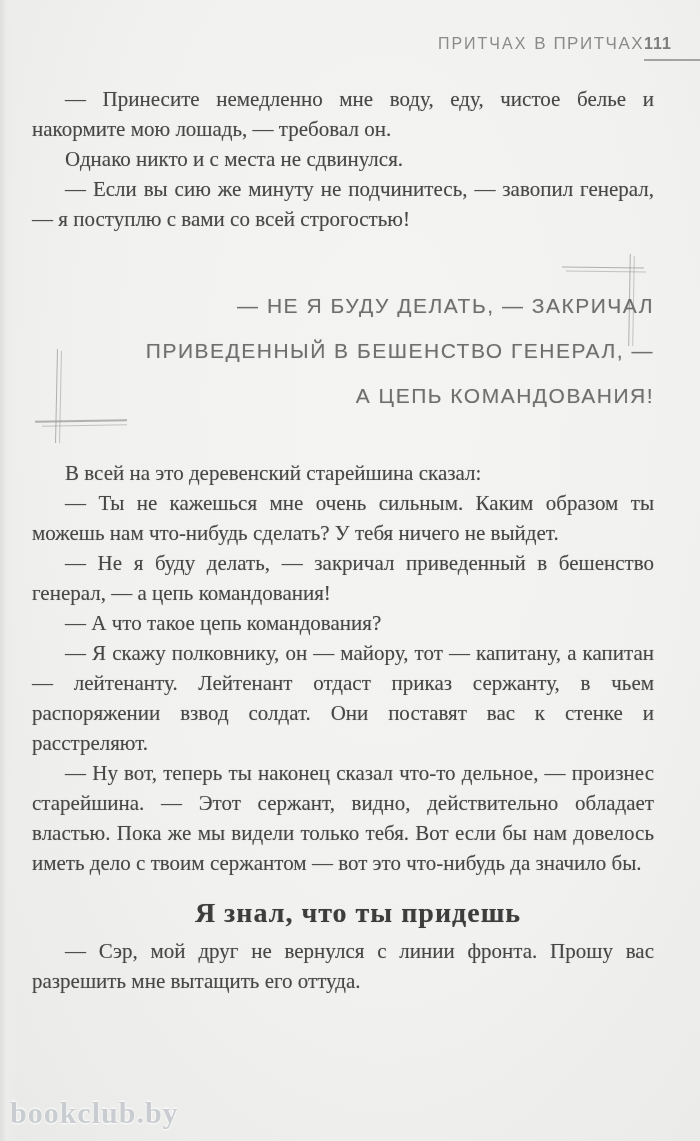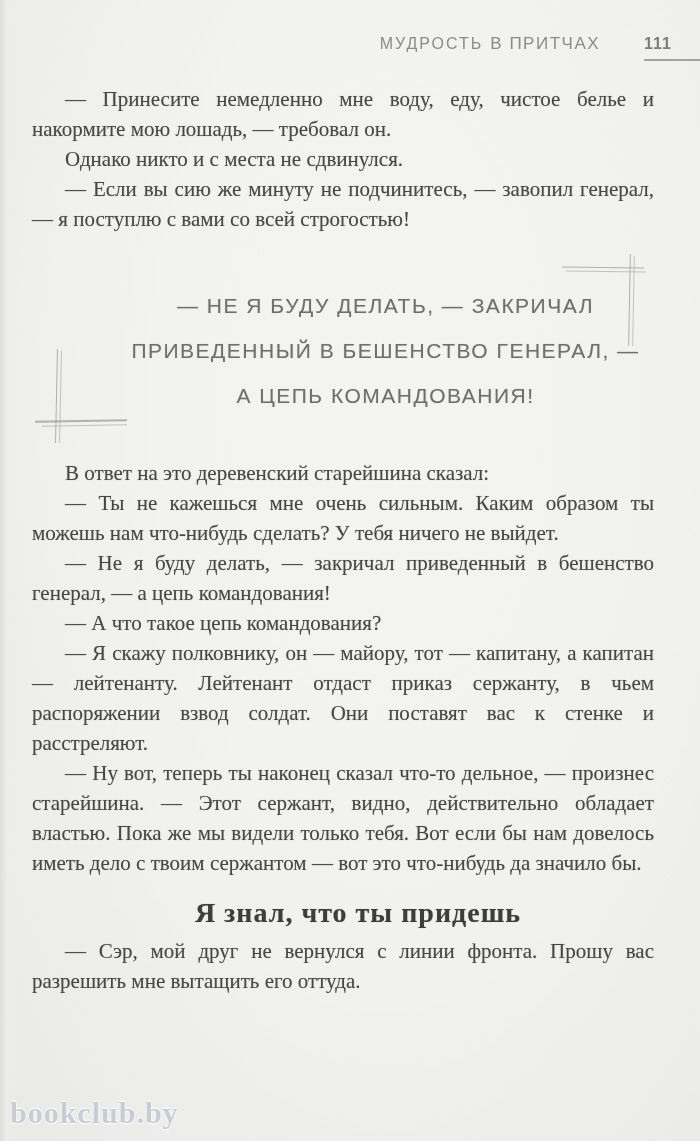--- a/index.html
+++ b/index.html
@@ -20,21 +20,21 @@
   .header{
     position:absolute;top:34px;left:0;right:28px;
     display:flex;justify-content:flex-end;align-items:baseline;
     font-family:"Liberation Sans", sans-serif;
     color:#8b8b8b;
   }
   .running-title{font-size:16px;letter-spacing:2px;}
   .running-sub{font-size:17px;letter-spacing:1.5px;margin-left:7px;}
   .page-number{
     font-size:16px;font-weight:bold;color:#7d7d7d;
-    margin-left:44px;letter-spacing:1px;
+    letter-spacing:1px;
   }
   .header-rule{
     position:absolute;top:59px;left:644px;right:0;height:2px;
     background:#a3a3a3;
   }
   
   .body-col{
     position:absolute;left:32px;top:84px;width:622px;
     font-size:21px;line-height:30px;
     text-align:justify;
@@ -42,21 +42,21 @@
     text-shadow:0 0 1px rgba(80,80,80,.35);
   }
   .body-col p{margin:0;text-indent:33px;}
   
   .pull-quote{
     margin:49px 0 40px 85px;
     font-family:"Liberation Sans", sans-serif;
     font-size:21px;line-height:45px;
     letter-spacing:1.5px;
     color:#6f6f6f;
-    text-align:center;text-indent:0;
+    text-align:right;text-indent:0;
     text-shadow:0 0 1px rgba(110,110,110,.3);
     font-weight:normal;
   }
   .pull-quote div{text-indent:0;}
   
   .section-heading{
     margin:18px 0 6px 0;
     font-size:28px;line-height:34px;
     font-weight:bold;color:#3d3d3d;
     text-align:center;text-indent:30px;
@@ -74,21 +74,21 @@
     text-shadow:0 1px 2px #ffffff, 0 -1px 2px #ffffff;
     letter-spacing:1px;
   }
 </style>
 </head>
 <body>
 
 <div class="page">
 
   <div class="header">
-    <span class="running-title">МУДРОСТЬ</span>
+    <span class="running-title">ПРИТЧАХ</span>
     <span class="running-sub">В ПРИТЧАХ</span>
     <span class="page-number">111</span>
   </div>
   <div class="header-rule"></div>
 
   <div class="deco" style="left:562px;top:267px;width:82px;height:1px;transform:rotate(.6deg);"></div>
   <div class="deco thin" style="left:566px;top:271px;width:80px;height:1px;transform:rotate(.6deg);"></div>
   <div class="deco" style="left:629px;top:254px;width:1px;height:92px;transform:rotate(1deg);"></div>
   <div class="deco thin" style="left:633px;top:256px;width:1px;height:90px;transform:rotate(1deg);"></div>
 
@@ -102,21 +102,21 @@
     <p>— Принесите немедленно мне воду, еду, чистое белье и накормите мою лошадь, — требовал он.</p>
     <p>Однако никто и с места не сдвинулся.</p>
     <p>— Если вы сию же минуту не подчинитесь, — завопил генерал, — я поступлю с вами со всей строгостью!</p>
 
     <div class="pull-quote" style="text-transform:uppercase;">
       <div>— Не я буду делать, — закричал</div>
       <div>приведенный в бешенство генерал, —</div>
       <div>а цепь командования!</div>
     </div>
 
-    <p>В ответ на это деревенский старейшина сказал:</p>
+    <p>В всей на это деревенский старейшина сказал:</p>
     <p>— Ты не кажешься мне очень сильным. Каким образом ты можешь нам что-нибудь сделать? У тебя ничего не выйдет.</p>
     <p>— Не я буду делать, — закричал приведенный в бешенство генерал, — а цепь командования!</p>
     <p>— А что такое цепь командования?</p>
     <p>— Я скажу полковнику, он — майору, тот — капитану, а капитан — лейтенанту. Лейтенант отдаст приказ сержанту, в чьем распоряжении взвод солдат. Они поставят вас к стенке и расстреляют.</p>
     <p>— Ну вот, теперь ты наконец сказал что-то дельное, — произнес старейшина. — Этот сержант, видно, действительно обладает властью. Пока же мы видели только тебя. Вот если бы нам довелось иметь дело с твоим сержантом — вот это что-нибудь да значило бы.</p>
 
     <div class="section-heading">Я знал, что ты придешь</div>
 
     <p>— Сэр, мой друг не вернулся с линии фронта. Прошу вас разрешить мне вытащить его оттуда.</p>
 

